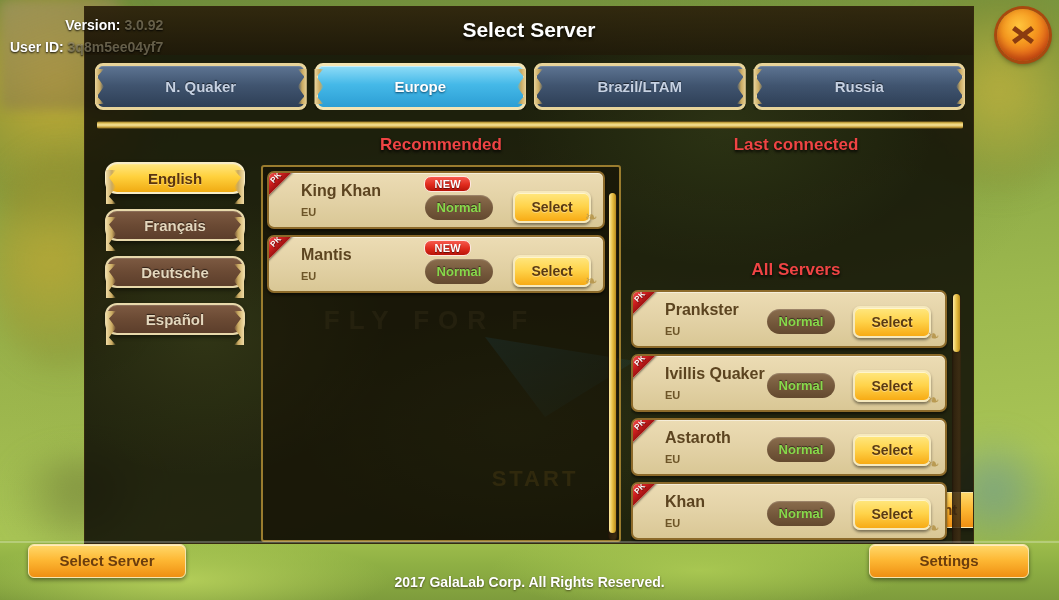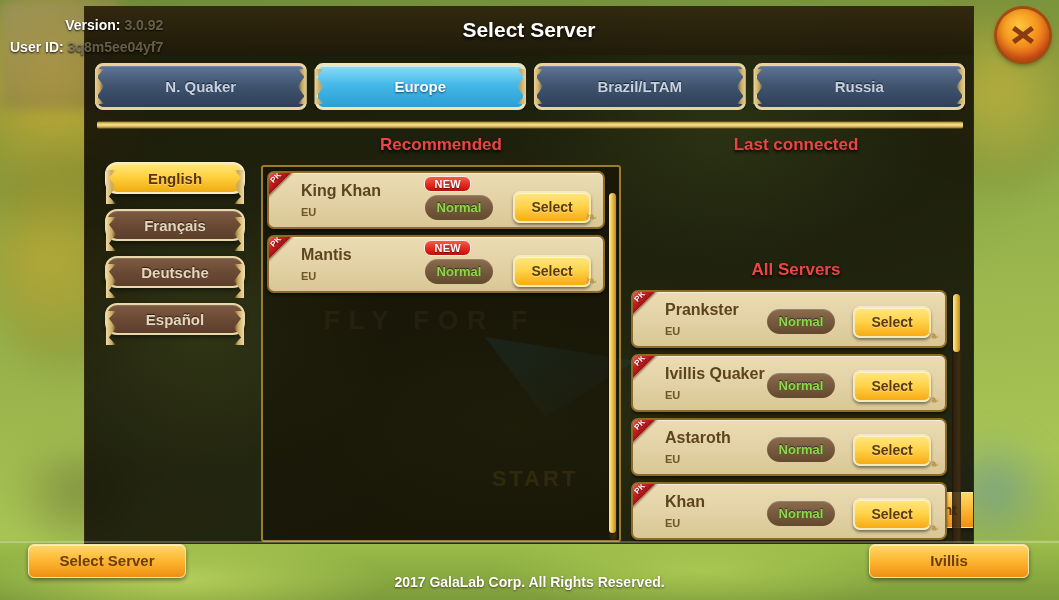--- a/index.html
+++ b/index.html
@@ -513,15 +513,15 @@
     <span class="val">3.0.92</span>
   </div>
   <div>
     <span>User ID:</span>
     <span class="val">3q8m5ee04yf7</span>
   </div>
 </div>
 
 <div id="footer-bar">
   <div class="footer-btn" id="btn-select-server">Select Server</div>
-  <div class="footer-btn" id="btn-settings">Ivillis</div>
+  <div class="footer-btn" id="btn-settings">Settings</div>
   <div id="copyright">2017 GalaLab Corp. All Rights Reserved.</div>
 </div>
 
 </body></html>

